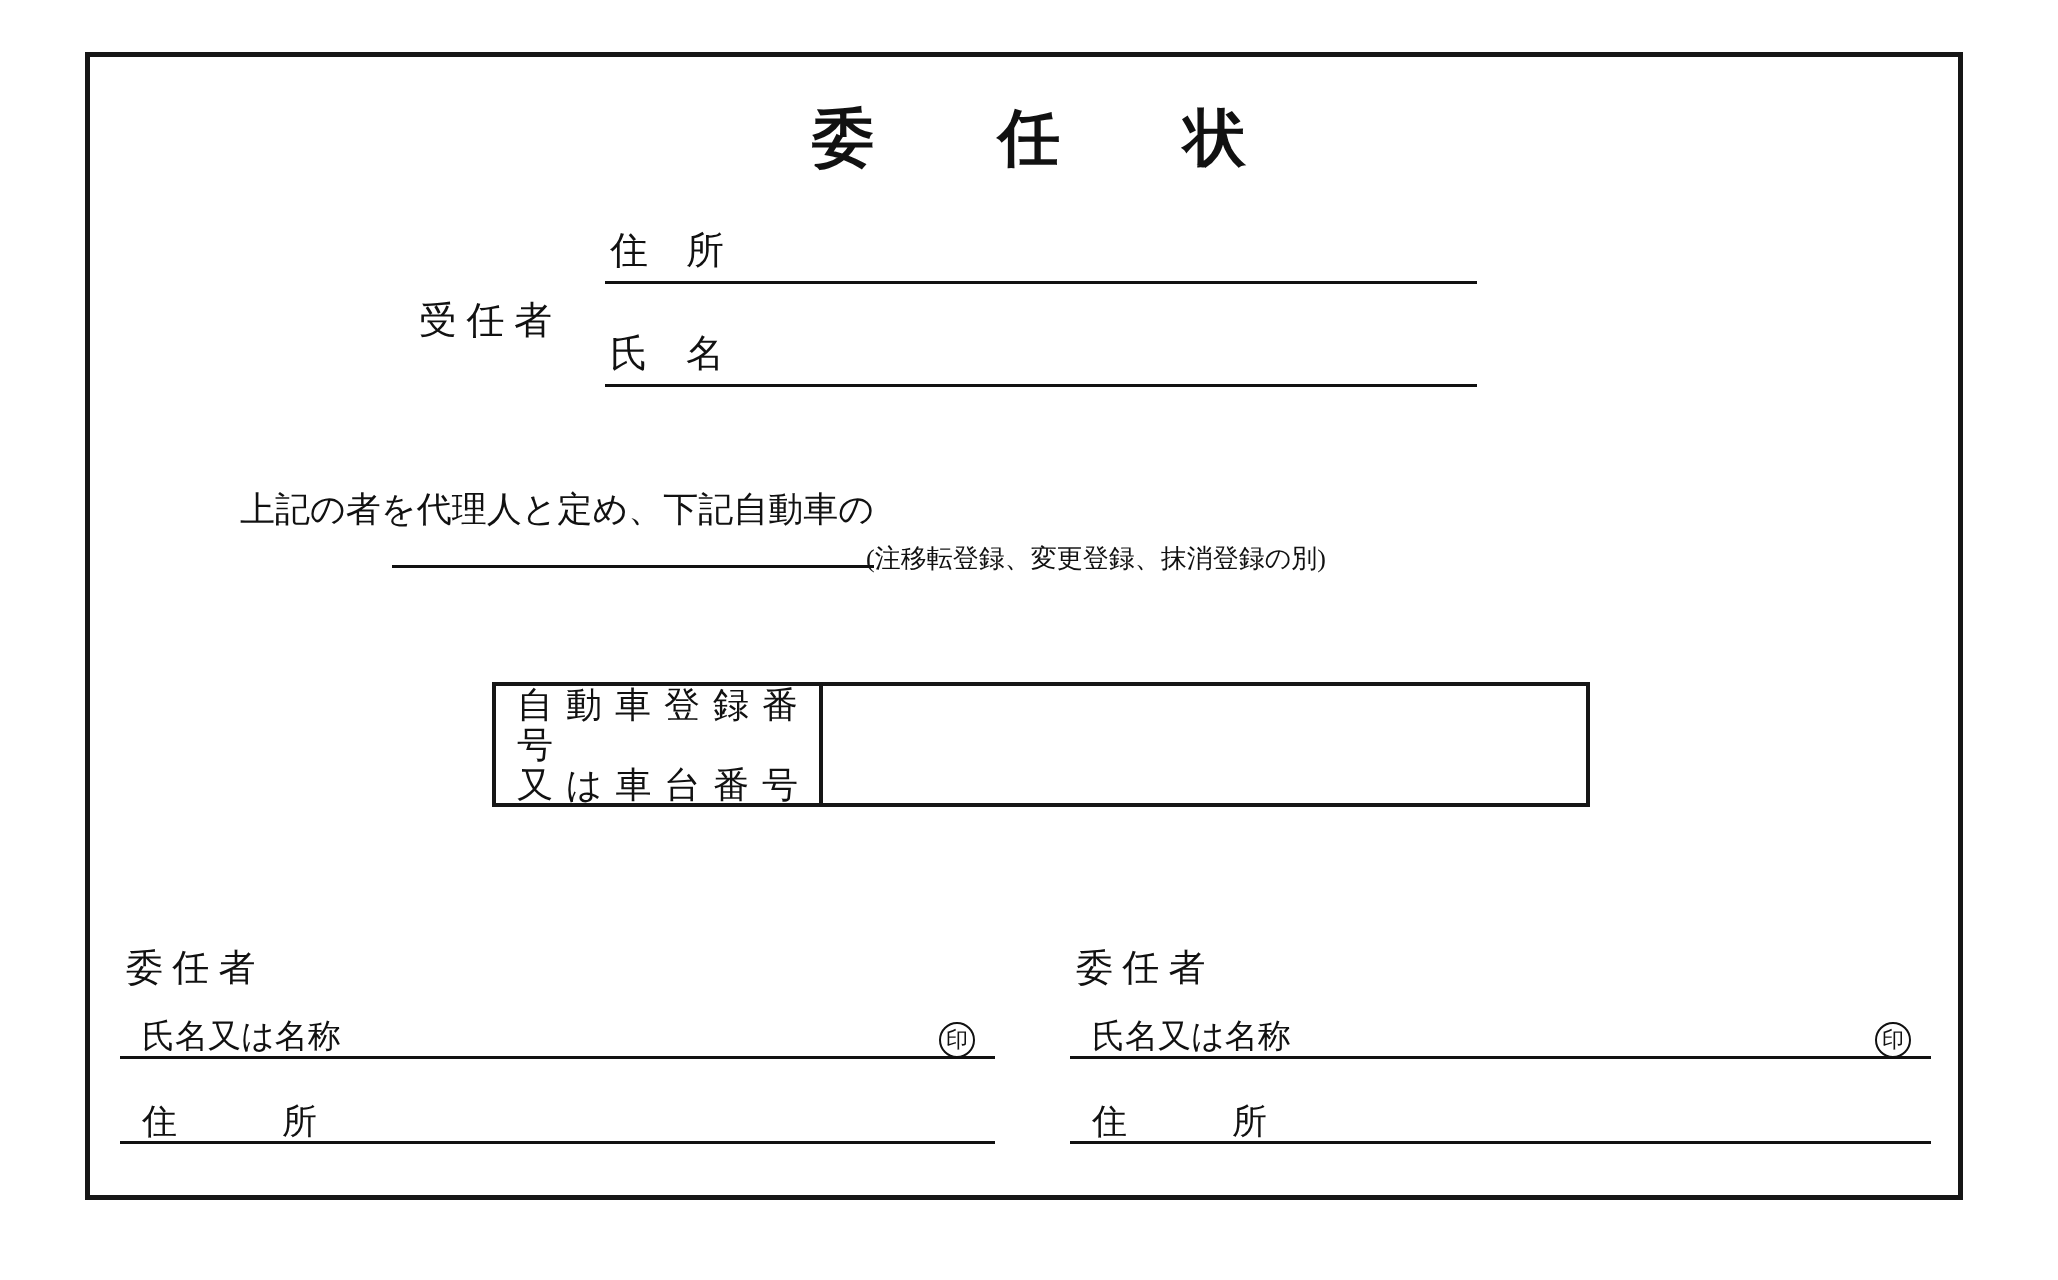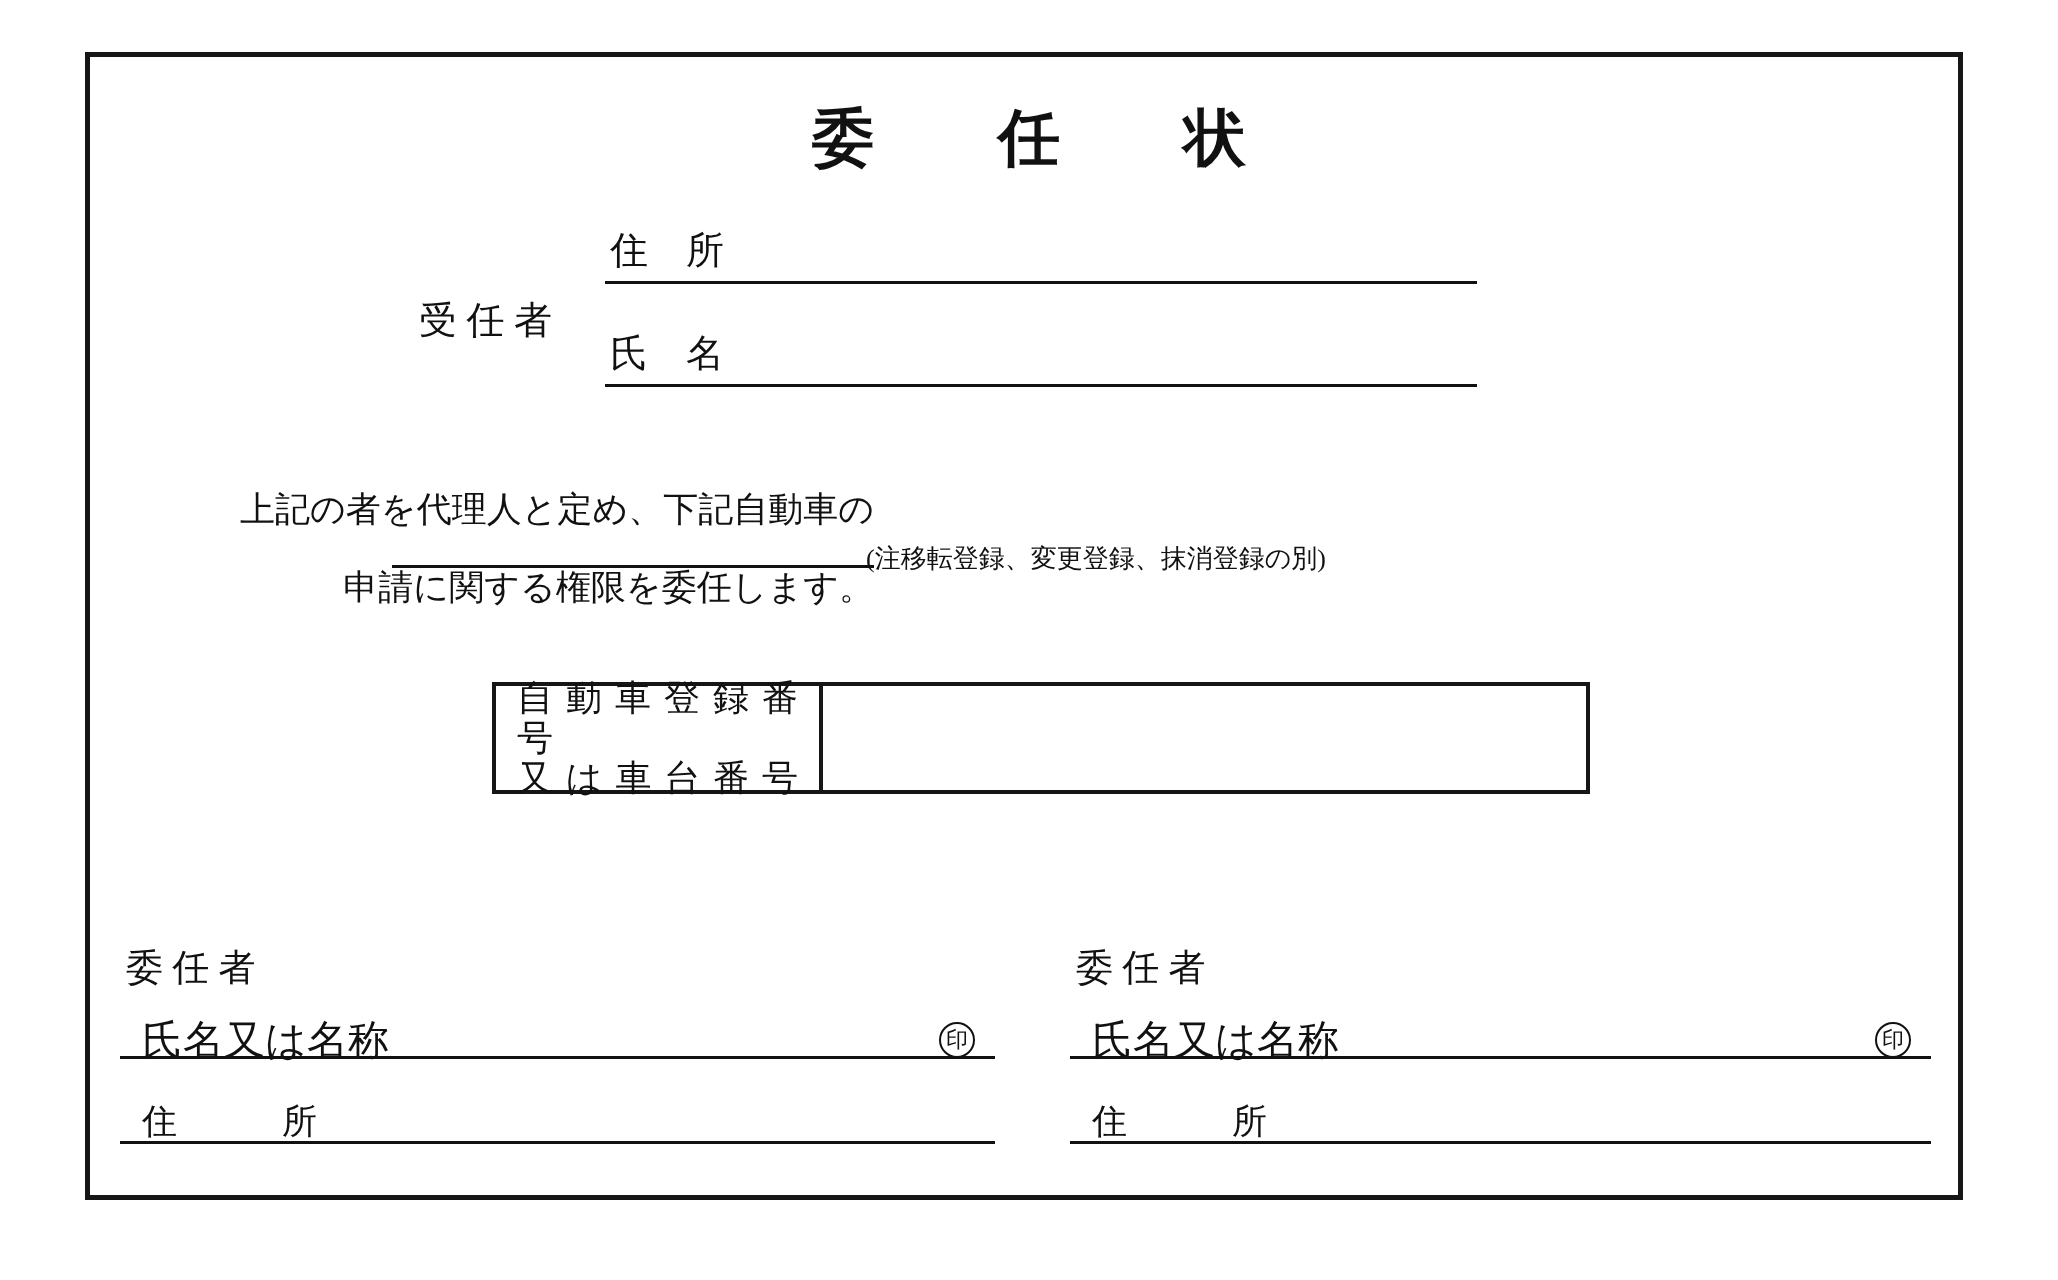--- a/index.html
+++ b/index.html
@@ -60,21 +60,21 @@
     position: absolute;
     left: 866px; top: 543px;
     font-size: 26px;
     line-height: 1.2;
     white-space: pre;
   }
 
   .vbox {
     position: absolute;
     left: 492px; top: 682px;
-    width: 1098px; height: 112px;
+    width: 1098px; height: 125px;
     border: 4px solid #161616;
     box-sizing: border-box;
     display: flex;
   }
   .vbox-label-cell {
     width: 327px;
     border-right: 4px solid #161616;
     box-sizing: border-box;
     display: flex;
     flex-direction: column;
@@ -98,21 +98,21 @@
     justify-content: space-between;
     font-size: 38px;
     line-height: 1.1;
     white-space: pre;
   }
 
   .principal-block { position: absolute; top: 945px; height: 205px; }
   .pb-left  { left: 120px;  width: 875px; }
   .pb-right { left: 1070px; width: 861px; }
   .pb-role  { position: absolute; left: 6px; top: 3px;   font-size: 37px; line-height: 1.1; white-space: pre; }
-  .pb-name  { position: absolute; left: 22px; top: 73px;  font-size: 41px; line-height: 1.1; white-space: pre; }
+  .pb-name  { position: absolute; left: 22px; top: 73px;  font-size: 33px; line-height: 1.1; white-space: pre; }
   .pb-addr  { position: absolute; left: 22px; top: 158px; font-size: 35px; line-height: 1.1; white-space: pre; }
   .pb-name-line { position: absolute; left: 0; top: 111px; width: 100%; height: 0; border-bottom: 3px solid #111111; }
   .pb-addr-line { position: absolute; left: 0; top: 196px; width: 100%; height: 0; border-bottom: 3px solid #111111; }
   .pb-seal {
     position: absolute; right: 20px; top: 77px;
     width: 36px; height: 36px;
     border: 2px solid #111111;
     border-radius: 50%;
     box-sizing: border-box;
     display: flex; align-items: center; justify-content: center;
@@ -129,21 +129,20 @@
 
   <div class="lbl agent-role">受 任 者</div>
   <div class="lbl agent-addr-l">住　所</div>
   <div class="rule agent-addr-line"></div>
   <div class="lbl agent-name-l">氏　名</div>
   <div class="rule agent-name-line"></div>
 
   <div class="sentence">
     <span>上記の者を代理人と定め、下記自動車の</span>
     <span class="sentence-blank"></span>
-    <span>申請に関する権限を委任します。</span>
   </div>
   <div class="note">(注移転登録、変更登録、抹消登録の別)</div>
 
   <div class="vbox">
     <div class="vbox-label-cell">
       <div class="vbox-line">自 動 車 登 録 番 号</div>
       <div class="vbox-line">又 は 車 台 番 号</div>
     </div>
     <div class="vbox-value-cell"></div>
   </div>

